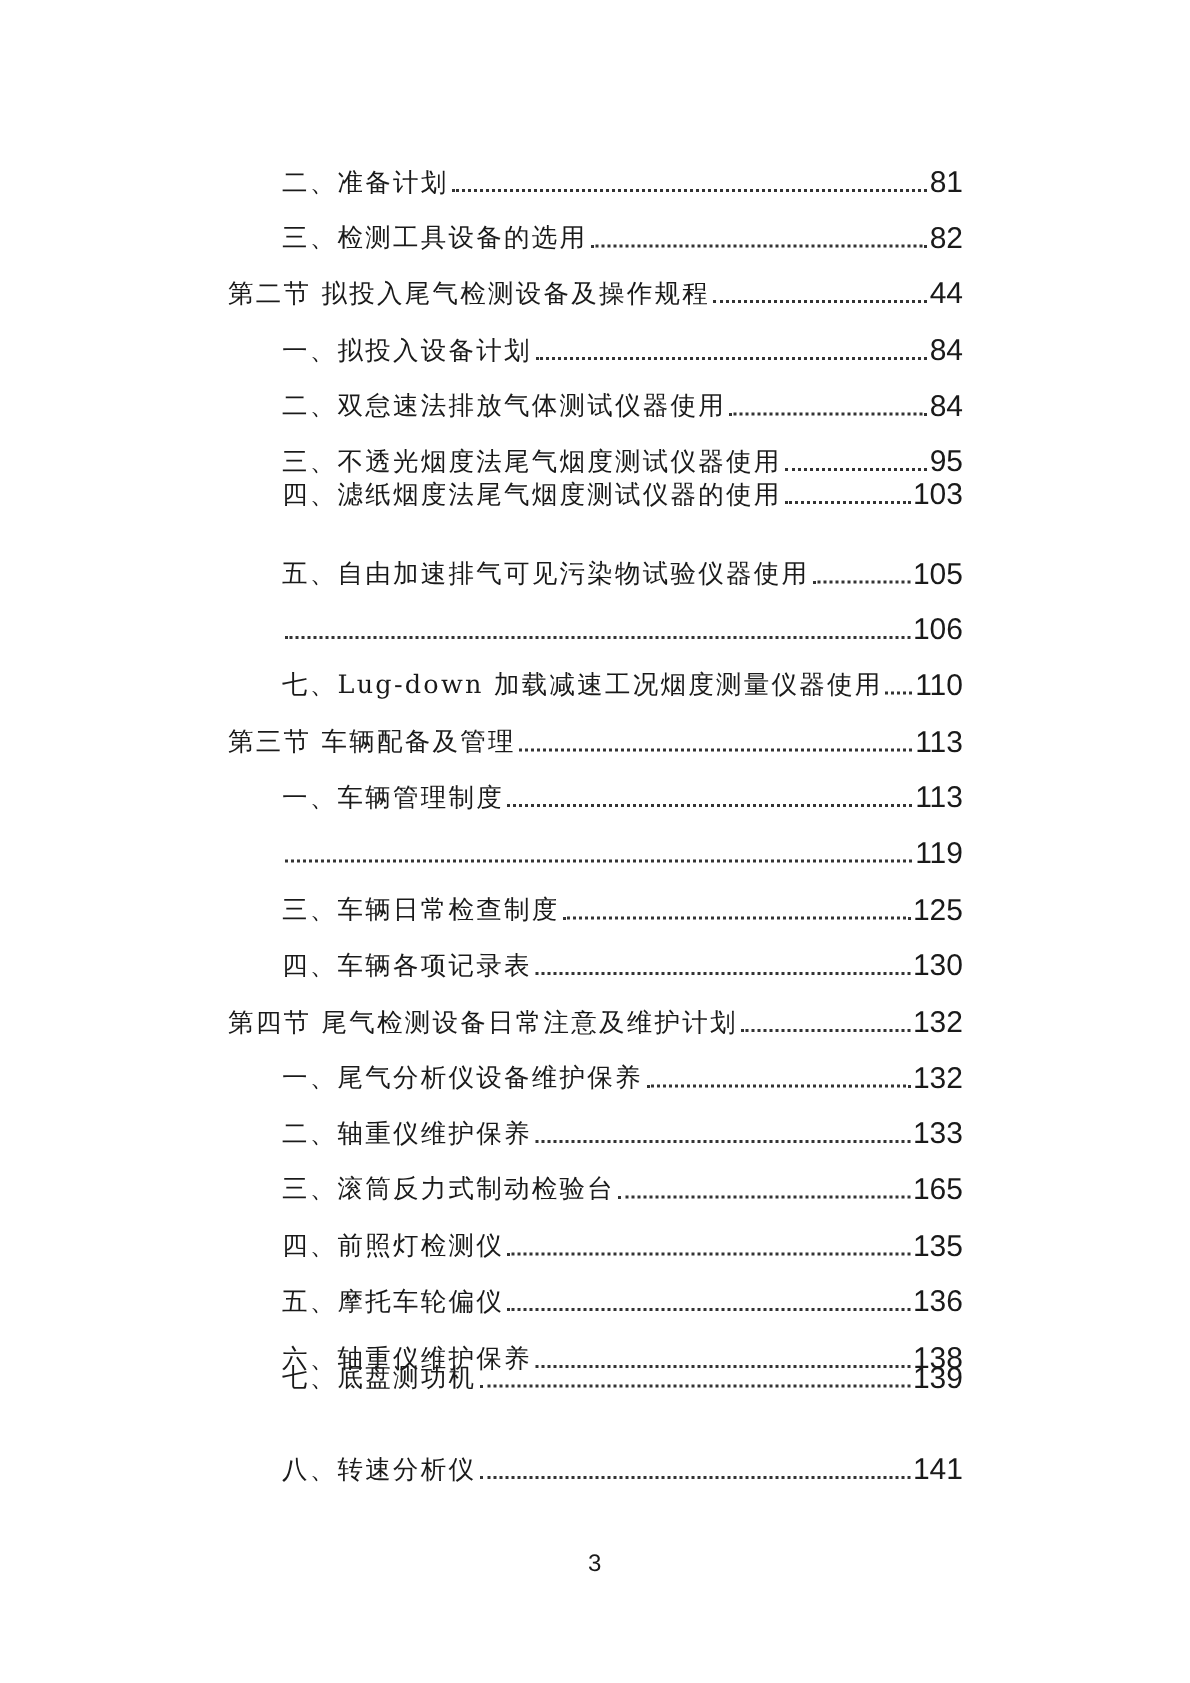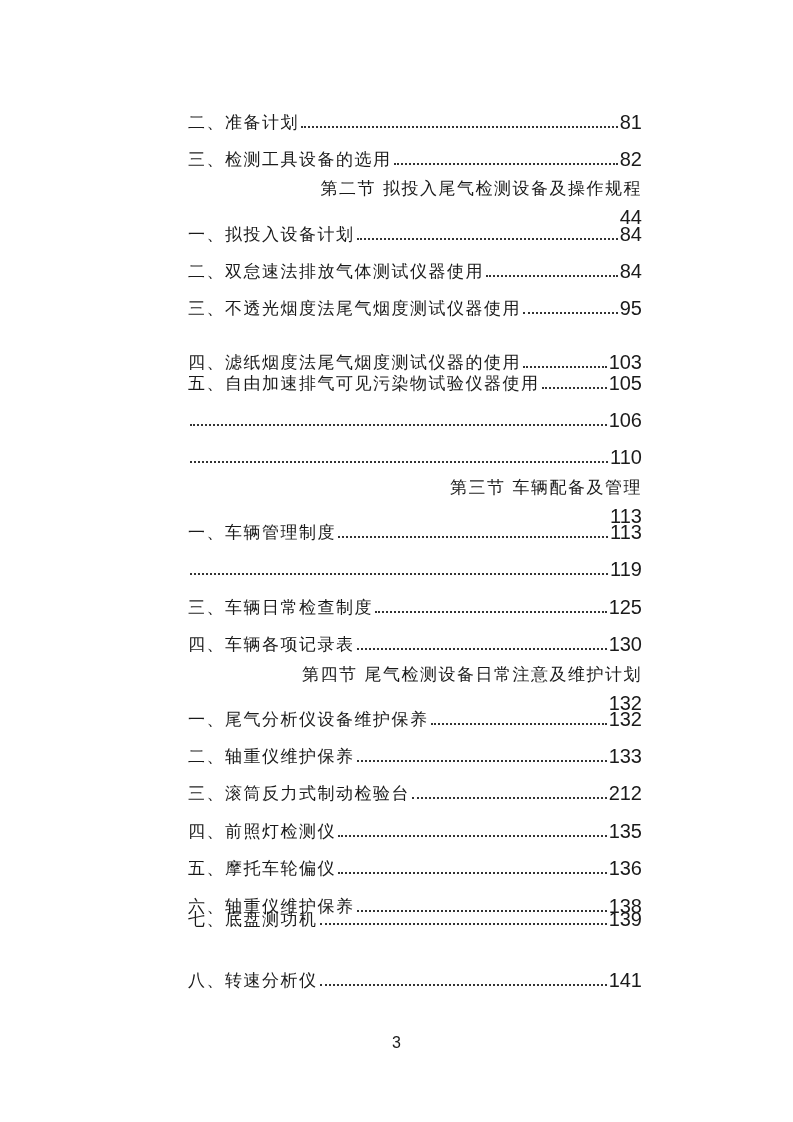--- a/index.html
+++ b/index.html
@@ -1,21 +1,21 @@
 <!DOCTYPE html>
 <html><head>
   <meta charset="utf-8">
   <style>
     html, body { margin: 0; padding: 0; background: #ffffff; }
     body { width: 793px; height: 1122px; position: relative; overflow: hidden;
            font-family: "DejaVu Serif", "Liberation Serif", serif; color: #1a1a1a; }
     .toc { position: absolute; left: 0; top: 103px; width: 793px; }
     .row { position: absolute; height: 30px; display: flex; align-items: flex-end;
            font-size: 17px; line-height: 22px; right: 151px; }
-    .row.section { left: 152px; flex-direction: column; }
+    .row.section { left: 152px; }
     .row.sub { left: 188px; }
     .label { white-space: nowrap; letter-spacing: 1.5px; }
     .leader { flex: 1; border-bottom: 2px dotted #333; margin: 0 2px 5px 2px; height: 0; }
     .num { white-space: nowrap; font-family: "Liberation Sans", sans-serif; font-size: 20px; }
     .page-number { position: absolute; top: 1034px; left: 0; width: 793px; text-align: center;
                    font-family: "Liberation Sans", sans-serif; font-size: 16px; }
   </style>
 </head>
 <body>
 
@@ -43,35 +43,36 @@
   <div class="row sub" style="top:149px">
       <span class="label">二、双怠速法排放气体测试仪器使用</span>
       <span class="leader"></span>
       <span class="num">84</span>
     </div>
   <div class="row sub" style="top:186px">
       <span class="label">三、不透光烟度法尾气烟度测试仪器使用</span>
       <span class="leader"></span>
       <span class="num">95</span>
     </div>
-  <div class="row sub" style="top:240px">
+  <div class="row sub" style="top:208px">
       <span class="label">四、滤纸烟度法尾气烟度测试仪器的使用</span>
       <span class="leader"></span>
       <span class="num">103</span>
     </div>
   <div class="row sub" style="top:261px">
       <span class="label">五、自由加速排气可见污染物试验仪器使用</span>
       <span class="leader"></span>
       <span class="num">105</span>
     </div>
   <div class="row sub" style="top:298px">
       <span class="leader"></span>
       <span class="num">106</span>
     </div>
   <div class="row sub" style="top:335px">
+      <span class="label">七、Lug-down 加载减速工况烟度测量仪器使用</span>
       <span class="leader"></span>
       <span class="num">110</span>
     </div>
   <div class="row section" style="top:373px">
       <span class="label">第三节  车辆配备及管理</span>
       <span class="leader"></span>
       <span class="num">113</span>
     </div>
   <div class="row sub" style="top:410px">
       <span class="label">一、车辆管理制度</span>
@@ -103,21 +104,21 @@
       <span class="num">132</span>
     </div>
   <div class="row sub" style="top:634px">
       <span class="label">二、轴重仪维护保养</span>
       <span class="leader"></span>
       <span class="num">133</span>
     </div>
   <div class="row sub" style="top:671px">
       <span class="label">三、滚筒反力式制动检验台</span>
       <span class="leader"></span>
-      <span class="num">212</span>
+      <span class="num">165</span>
     </div>
   <div class="row sub" style="top:709px">
       <span class="label">四、前照灯检测仪</span>
       <span class="leader"></span>
       <span class="num">135</span>
     </div>
   <div class="row sub" style="top:746px">
       <span class="label">五、摩托车轮偏仪</span>
       <span class="leader"></span>
       <span class="num">136</span>

